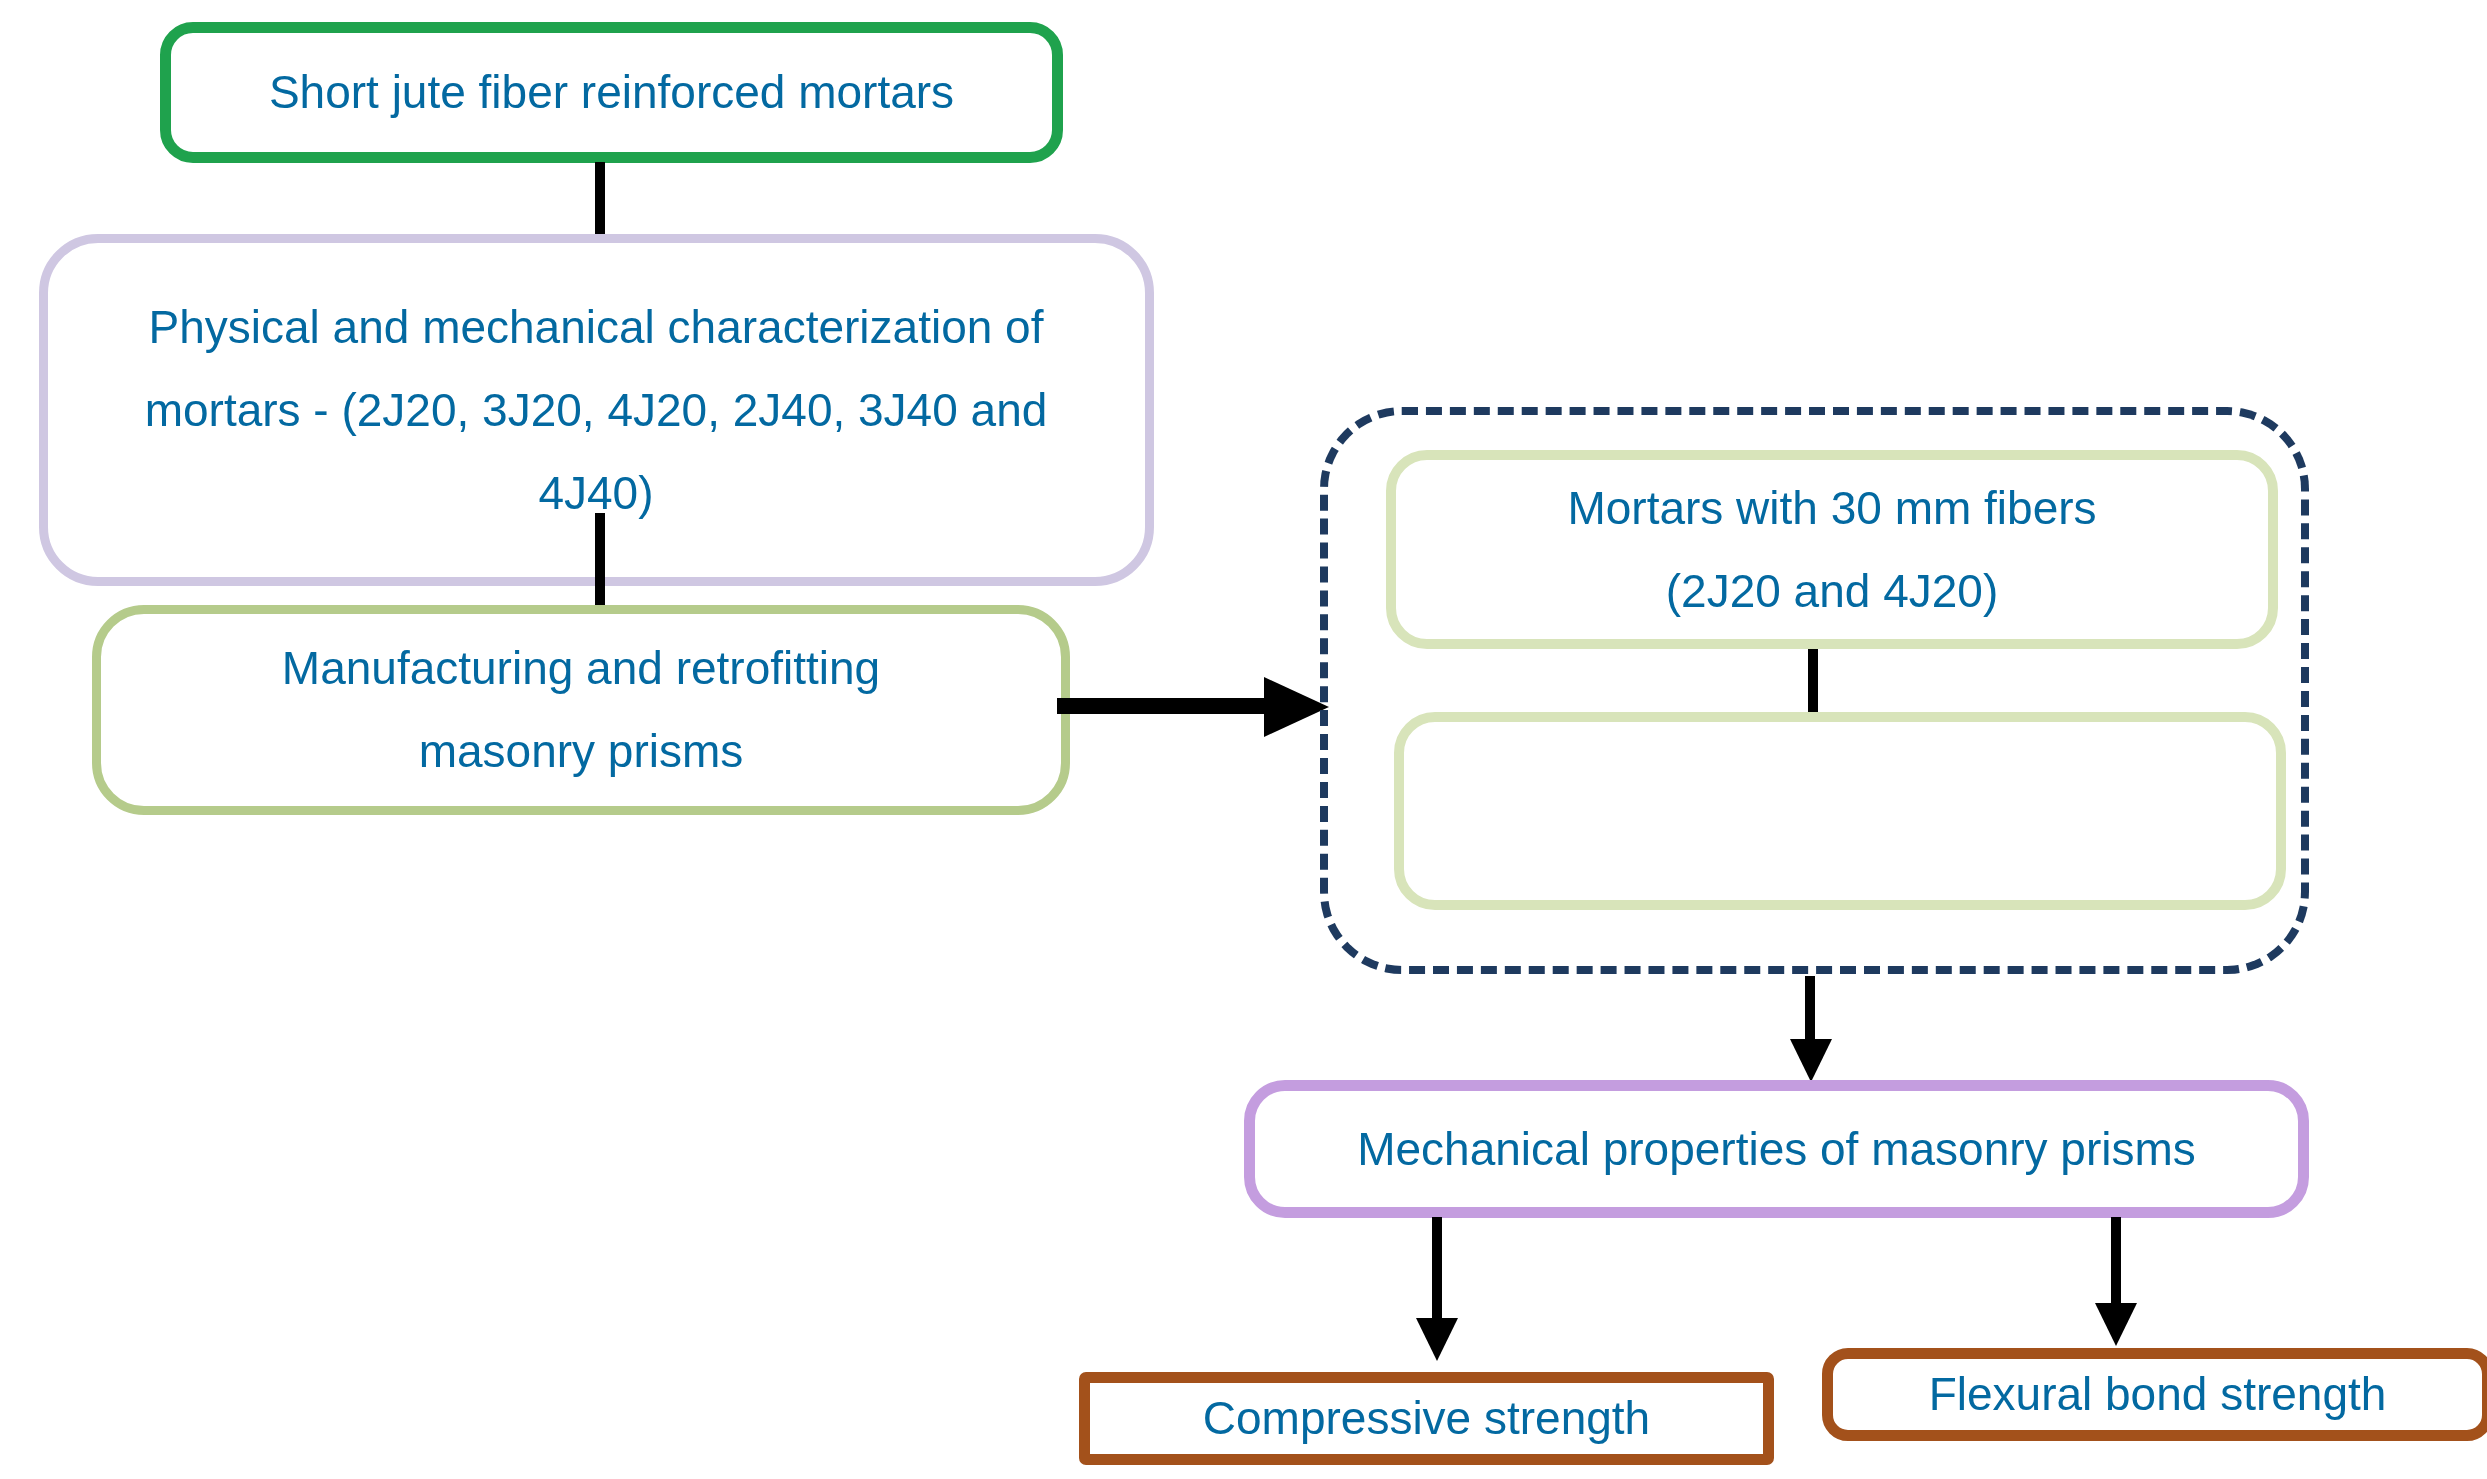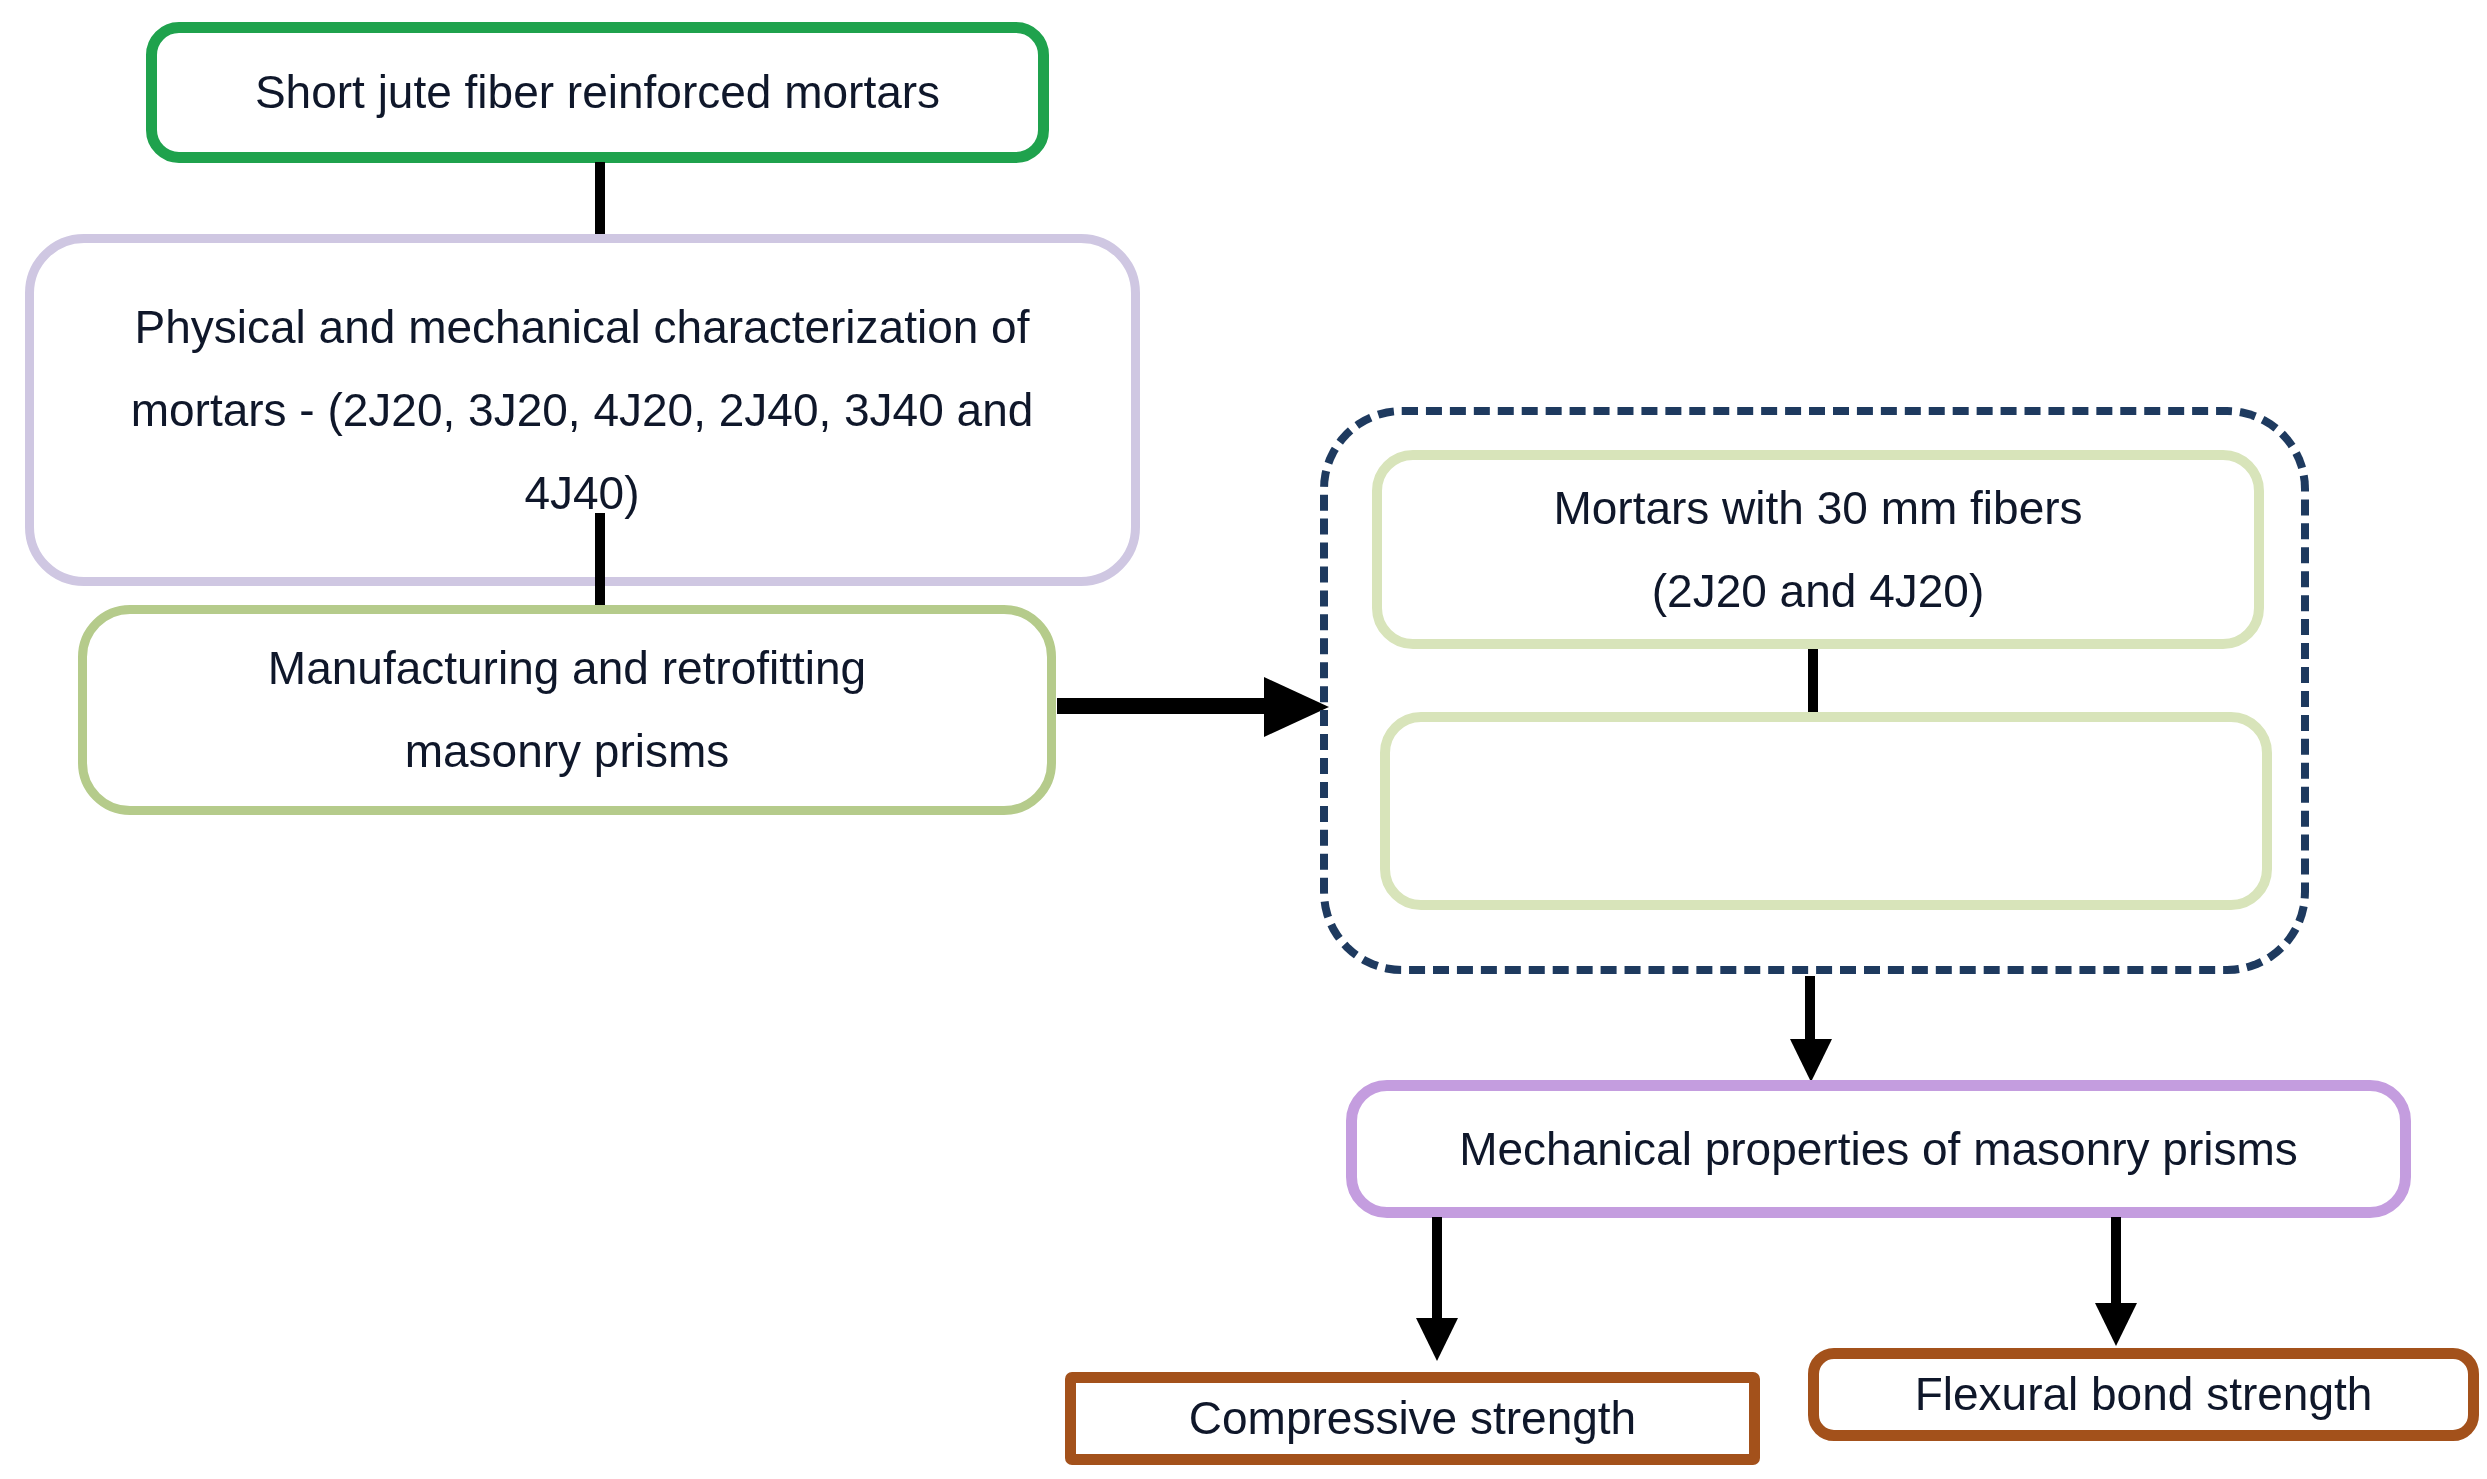--- a/index.html
+++ b/index.html
@@ -20,21 +20,22 @@
     position: absolute;
     box-sizing: border-box;
     background: #ffffff;
     display: flex;
     flex-direction: column;
     justify-content: center;
     align-items: center;
     text-align: center;
     font-size: 46px;
     line-height: 83px;
-    color: #0f172a;
+    color: #0369a1;
+    margin-left: 14px;
   }
   .box .ln { display: block; white-space: nowrap; }
   .box-root {
     left: 146px; top: 22px; width: 903px; height: 141px;
     border: 11px solid #1fa24d; border-radius: 33px;
   }
   .box-characterization {
     left: 24.5px; top: 234px; width: 1115px; height: 352px;
     border: 9.7px solid #cfc7e2; border-radius: 59px;
   }
@@ -52,21 +53,21 @@
   }
   .box-fibers20 {
     left: 1372px; top: 450px; width: 892px; height: 199px;
     border: 10.4px solid #d8e4ba; border-radius: 41px;
   }
   .box-fibers40 {
     left: 1380px; top: 712px; width: 892px; height: 198px;
     border: 10.4px solid #d8e4ba; border-radius: 41px;
   }
   .box-mechanical {
-    left: 1346px; top: 1080px; width: 1065px; height: 138px;
+    left: 1230px; top: 1080px; width: 1065px; height: 138px;
     border: 11px solid #c49ddf; border-radius: 41px;
   }
   .box-compressive {
     left: 1065px; top: 1372px; width: 695px; height: 93px;
     border: 11px solid #a3511b; border-radius: 7px;
   }
   .box-flexural {
     left: 1808px; top: 1348px; width: 671px; height: 93px;
     border: 11px solid #a3511b; border-radius: 26px;
   }

